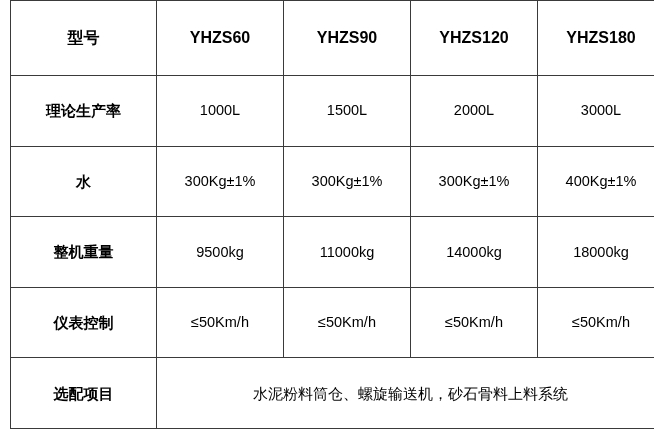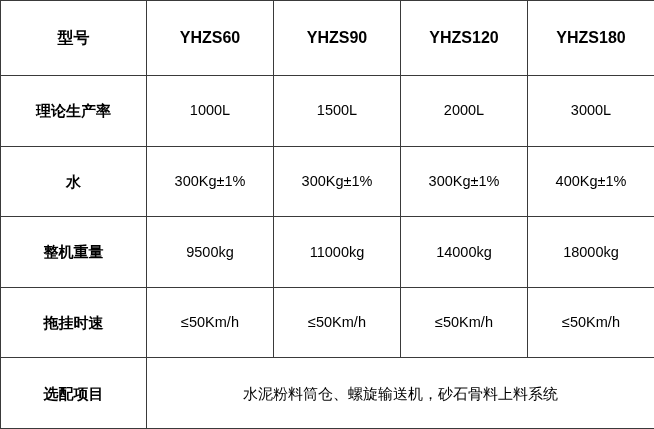--- a/index.html
+++ b/index.html
@@ -11,20 +11,21 @@
     width: 654px;
     height: 429px;
     font-family: "Liberation Sans", "DejaVu Sans", sans-serif;
     color: #000000;
     overflow: hidden;
   }
   .spec-table-wrap {
     width: 654px;
     height: 429px;
     box-sizing: border-box;
+    padding-left: 10px;
   }
   table.spec-table {
     border-collapse: collapse;
     table-layout: fixed;
     width: 654px;
     height: 429px;
   }
   table.spec-table td {
     border: 1px solid #3a3a3a;
     text-align: center;
@@ -103,21 +104,21 @@
 
       <tr>
         <td class="label-cell">整机重量</td>
         <td class="val-cell">9500kg</td>
         <td class="val-cell">11000kg</td>
         <td class="val-cell">14000kg</td>
         <td class="val-cell">18000kg</td>
       </tr>
 
       <tr>
-        <td class="label-cell">拖挂时速</td>
+        <td class="label-cell">仪表控制</td>
         <td class="val-cell">≤50Km/h</td>
         <td class="val-cell">≤50Km/h</td>
         <td class="val-cell">≤50Km/h</td>
         <td class="val-cell">≤50Km/h</td>
       </tr>
 
       <tr>
         <td class="label-cell">选配项目</td>
         <td class="optional-cell" colspan="4">水泥粉料筒仓、螺旋输送机，砂石骨料上料系统</td>
       </tr>

